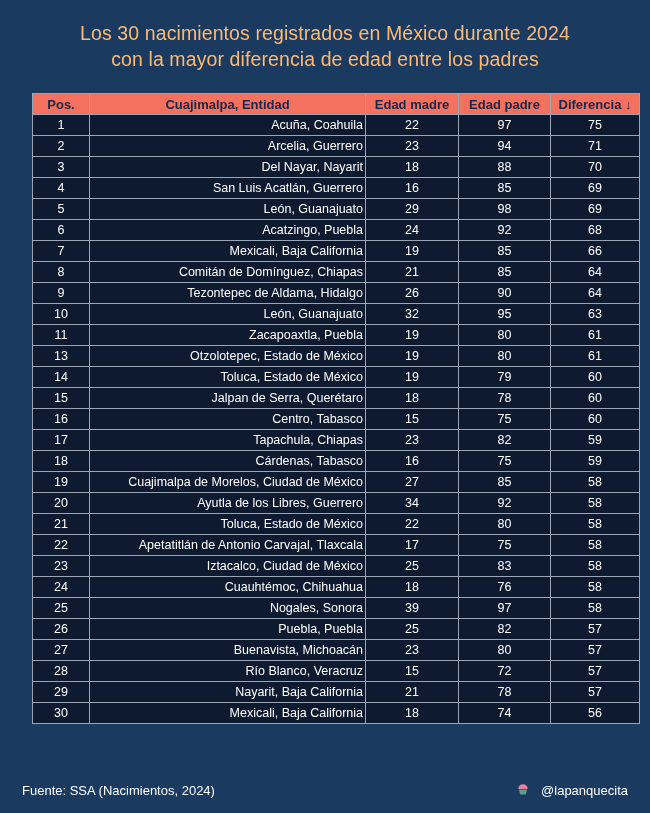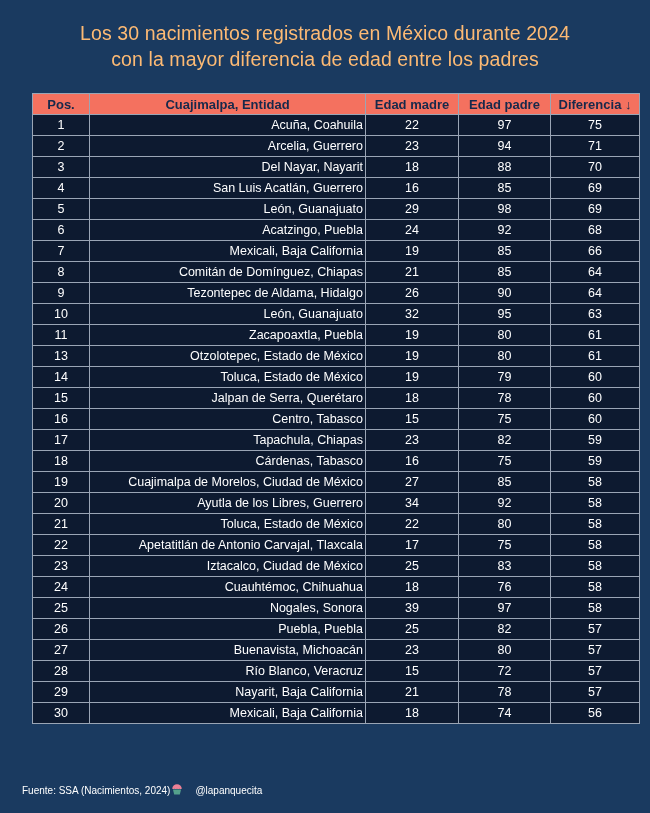--- a/index.html
+++ b/index.html
@@ -55,23 +55,24 @@
   td.left {
     text-align: right;
     padding-left: 9px;
   }
   .footer {
     position: absolute;
     left: 22px;
     right: 22px;
     top: 782px;
     display: flex;
+    justify-content: space-between;
     align-items: center;
     color: #FFFFFF;
-    font-size: 10px;
+    font-size: 13px;
   }
   .credit {
     display: flex;
     align-items: center;
     gap: 11px;
   }
   .cupcake { display: inline-block; }
 </style>
 </head>
 <body style="--bg: #1A3A60; --row-bg: #0D1A30; --header-bg: #F4715F; --header-text: #16294B; --border: #9AA5B5;">

